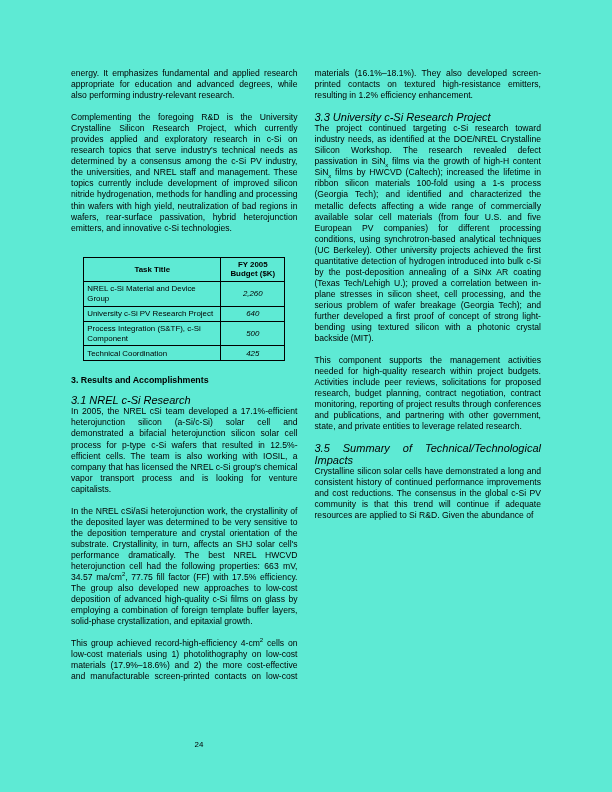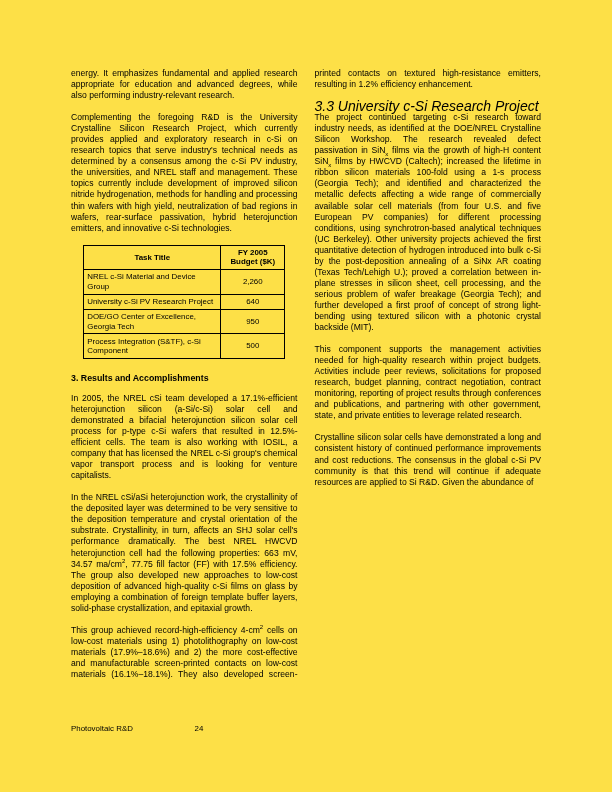--- a/index.html
+++ b/index.html
@@ -8,21 +8,21 @@
     background: #ffffff;
   }
   body {
     font-family: "Liberation Sans", sans-serif;
     color: #000000;
   }
   .page {
     position: relative;
     width: 612px;
     height: 792px;
-    background: #fde047;
+    background: #5eead4;
     overflow: hidden;
     box-sizing: border-box;
     padding-left: 37px;
   }
   .content {
     position: absolute;
     left: 71px;
     top: 68px;
     width: 470px;
     height: 625px;
@@ -42,21 +42,21 @@
     margin-bottom: 8px;
   }
   .h2 {
     font-size: 8.8px;
     font-weight: bold;
     line-height: 11.05px;
     margin: 0 0 9px 0;
     text-align: left;
   }
   .h3 {
-    font-size: 14px;
+    font-size: 11px;
     font-style: italic;
     line-height: 11.05px;
     margin: 0;
     text-align: justify;
   }
   sup {
     font-size: 6px;
     vertical-align: super;
     line-height: 0;
   }
@@ -68,59 +68,61 @@
   
   .table-wrap {
     margin: 7px 0 14px 0;
     display: flex;
     justify-content: center;
   }
   table.budget {
     border-collapse: collapse;
     width: 201px;
     table-layout: fixed;
+    margin-top: 12px;
   }
   table.budget th,
   table.budget td {
     border: 0.9px solid #000000;
     font-size: 7.9px;
     line-height: 9.6px;
     padding: 2.2px 3px;
     vertical-align: middle;
   }
   table.budget th {
     font-weight: bold;
     text-align: center;
   }
   table.budget td.title {
     text-align: left;
   }
   table.budget td.amount {
     text-align: center;
+    font-style: italic;
   }
   col.c1 { width: 137px; }
   col.c2 { width: 64px; }
 
   
   .footer {
     position: absolute;
     left: 71px;
     top: 724px;
     width: 470px;
     font-size: 7.9px;
     line-height: 10.2px;
   }
   .footer-inner {
     position: relative;
   }
   .footer-line { display: block; }
   .page-num {
     position: absolute;
     left: 0;
-    top: 0;
+    top: 16px;
     width: 256px;
     text-align: center;
     font-size: 7.9px;
     line-height: 10.2px;
   }
 </style>
 </head>
 <body>
 
 <div class="page">
@@ -146,48 +148,49 @@
         <tbody>
           <tr>
             <td class="title">NREL c-Si Material and Device Group</td>
             <td class="amount">2,260</td>
           </tr>
           <tr>
             <td class="title">University c-Si PV Research Project</td>
             <td class="amount">640</td>
           </tr>
           <tr>
-            <td class="title">DOE/GO Center of Excellence, Georgia Tech</td>
-            <td class="amount">950</td>
+            <td class="title">Process Integration (S&amp;TF), c-Si Component</td>
+            <td class="amount">500</td>
           </tr>
           <tr>
-            <td class="title">Process Integration (S&amp;TF), c-Si Component</td>
-            <td class="amount">500</td>
+            <td class="title">Technical Coordination</td>
+            <td class="amount">425</td>
           </tr>
         </tbody>
       </table>
     </div>
 
     <div class="h2">3.  Results and Accomplishments</div>
 
+    <div class="h3">3.1 NREL c-Si Research</div>
     <p>In 2005, the NREL cSi team developed a 17.1%-efficient heterojunction silicon (a-Si/c-Si) solar cell and demonstrated a bifacial heterojunction silicon solar cell process for p-type c-Si wafers that resulted in 12.5%-efficient cells. The team is also working with IOSIL, a company that has licensed the NREL c-Si group's chemical vapor transport process and is looking for venture capitalists.</p>
 
     <p><span>In the NREL cSi/aSi heterojunction work, the crystallinity of the deposited layer was determined to be very sensitive to the deposition temperature and crystal orientation of the substrate. Crystallinity, in turn, affects an SHJ solar cell's performance dramatically.  The best NREL HWCVD heterojunction cell had the following properties: 663 mV, 34.57 ma/cm</span><sup>2</sup><span>, 77.75 fill factor (FF) with 17.5% efficiency. The group also developed new approaches to low-cost deposition of advanced high-quality c-Si films on glass by employing a combination of foreign template buffer layers, solid-phase crystallization, and epitaxial growth.</span></p>
 
     <p><span>This group achieved record-high-efficiency 4-cm</span><sup>2</sup><span> cells on low-cost materials using 1) photolithography on low-cost materials (17.9%–18.6%) and 2) the more cost-effective and manufacturable screen-printed contacts on low-cost materials (16.1%–18.1%). They also developed screen-printed contacts on textured high-resistance emitters, resulting in 1.2% efficiency enhancement.</span></p>
 
     <div class="h3">3.3 University c-Si Research Project</div>
     <p><span>The project continued targeting c-Si research toward industry needs, as identified at the DOE/NREL Crystalline Silicon Workshop. The research revealed defect passivation in SiN</span><sub>x</sub><span> films via the growth of high-H content SiN</span><sub>x</sub><span> films by HWCVD (Caltech); increased the lifetime in ribbon silicon materials 100-fold using a 1-s process (Georgia Tech); and identified and characterized the metallic defects affecting a wide range of commercially available solar cell materials (from four U.S. and five European PV companies) for different processing conditions, using synchrotron-based analytical techniques (UC Berkeley). Other university projects achieved the first quantitative detection of hydrogen introduced into bulk c-Si by the post-deposition annealing of a SiNx AR coating (Texas Tech/Lehigh U.); proved a correlation between in-plane stresses in silicon sheet, cell processing, and the serious problem of wafer breakage (Georgia Tech); and further developed a first proof of concept of strong light-bending using textured silicon with a photonic crystal backside (MIT).</span></p>
 
     <p>This component supports the management activities needed for high-quality research within project budgets. Activities include peer reviews, solicitations for proposed research, budget planning, contract negotiation, contract monitoring, reporting of project results through conferences and publications, and partnering with other government, state, and private entities to leverage related research.</p>
 
+    <div class="h3">3.5 Summary of Technical/Technological Impacts</div>
     <p class="tight">Crystalline silicon solar cells have demonstrated a long and consistent history of continued performance improvements and cost reductions. The consensus in the global c-Si PV community is that this trend will continue if adequate resources are applied to Si R&amp;D.  Given the abundance of</p>
 
   </div>
 
   <div class="footer">
     <div class="footer-inner">
-      <span class="footer-line">Photovoltaic R&amp;D</span>
       <span class="page-num">24</span>
     </div>
   </div>
 
 </div>
 
 </body></html>

